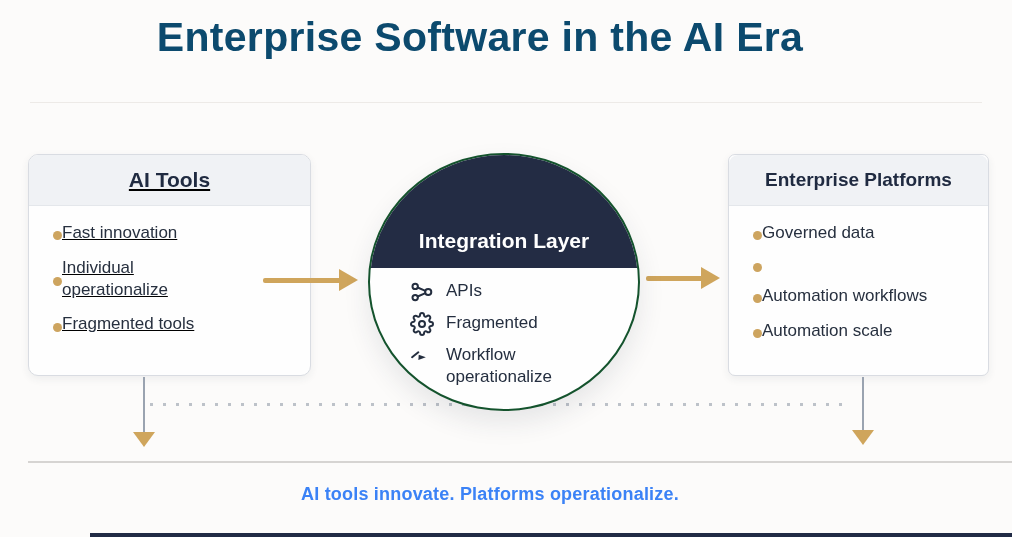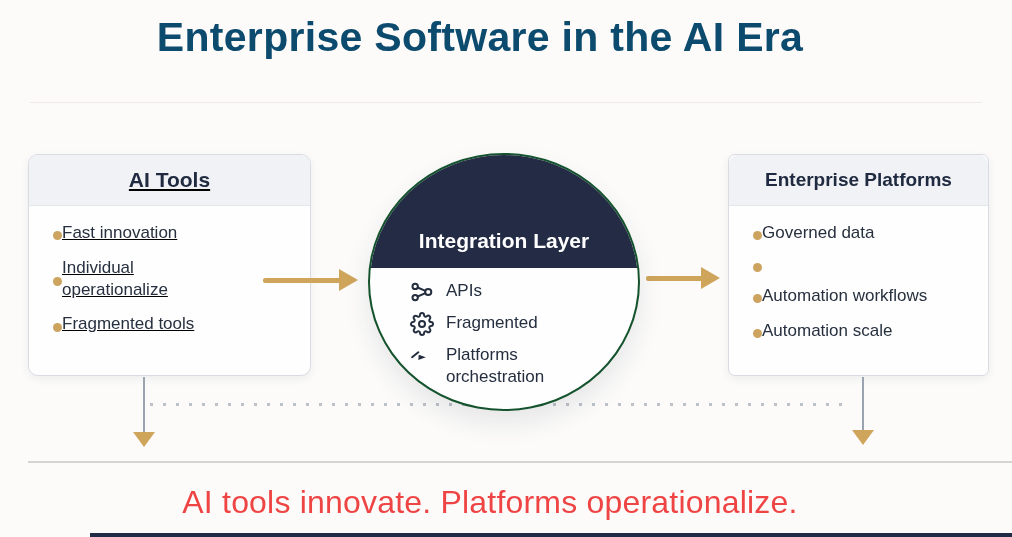--- a/index.html
+++ b/index.html
@@ -110,21 +110,21 @@
   .v-head-left  { left:133px; top:432px; }
   .v-head-right { left:852px; top:430px; }
 
   
   .bottom-divider {
     position:absolute; top:461px; left:28px; width:984px; height:1.5px;
     background:#d6d4d2;
   }
   .tagline {
     position:absolute; top:484px; left:0; width:980px;
-    text-align:center; font-size:32px; font-weight:400; color:#ef4444;
+    text-align:center; font-size:18px; font-weight:700; color:#3b82f6;
     letter-spacing:0.2px;
   }
   .bottom-bar {
     position:absolute; left:90px; bottom:0; width:922px; height:4.5px;
     background:#212b45;
   }
 
   svg.icon-stroke { stroke:#242e3f; fill:none; stroke-width:2; stroke-linecap:round; stroke-linejoin:round; }
 </style>
 </head>
@@ -202,21 +202,21 @@
         </span>
         <span class="circle-label">Fragmented</span>
       </div>
       <div class="circle-row">
         <span class="circle-icon">
           <svg viewBox="0 0 24 24" width="20" height="20" style="margin-top:2px">
             <path d="M2.5 13.5 L10 7.5" stroke="#242e3f" stroke-width="2.4" fill="none" stroke-linecap="round"></path>
             <path d="M10.5 10.5 L19 13.5 L10 16.8 Z" fill="#242e3f"></path>
           </svg>
         </span>
-        <span class="circle-label">Platforms orchestration</span>
+        <span class="circle-label">Workflow operationalize</span>
       </div>
     </div>
   </div>
 
   <div class="h-arrow h-arrow-left">
     <div class="shaft"></div>
       <div class="head"></div>
   </div>
   <div class="h-arrow h-arrow-right">
     <div class="shaft"></div>

